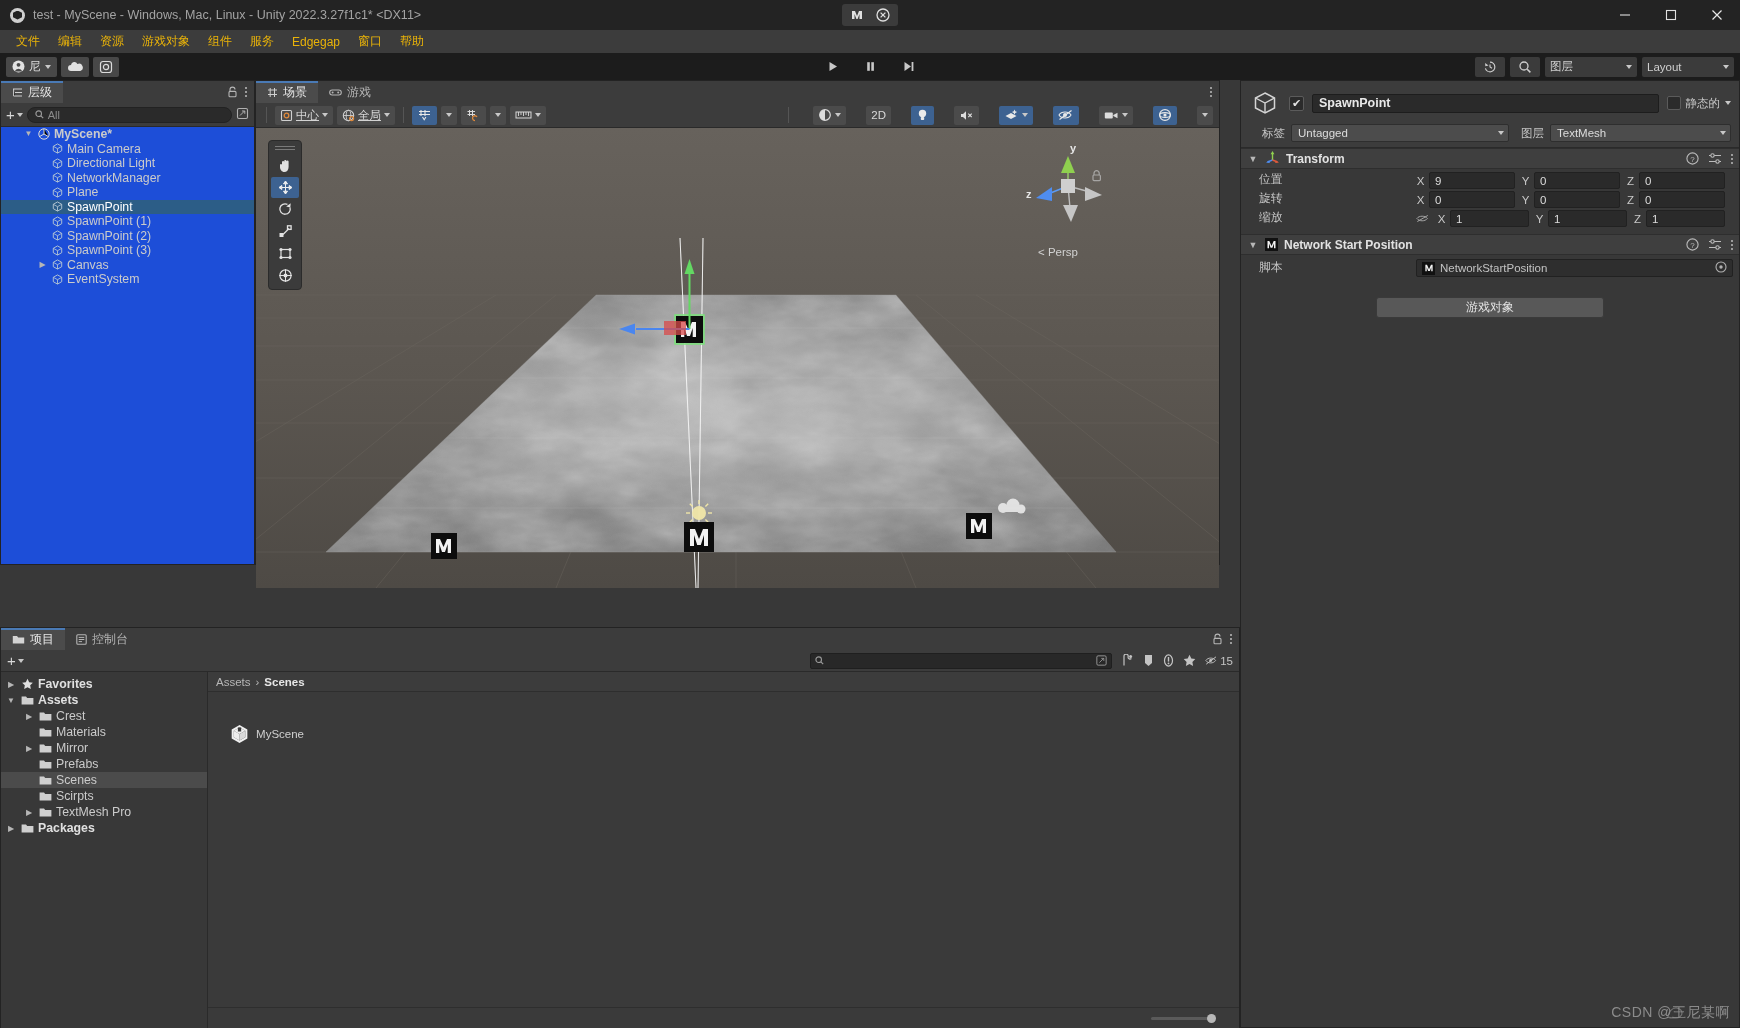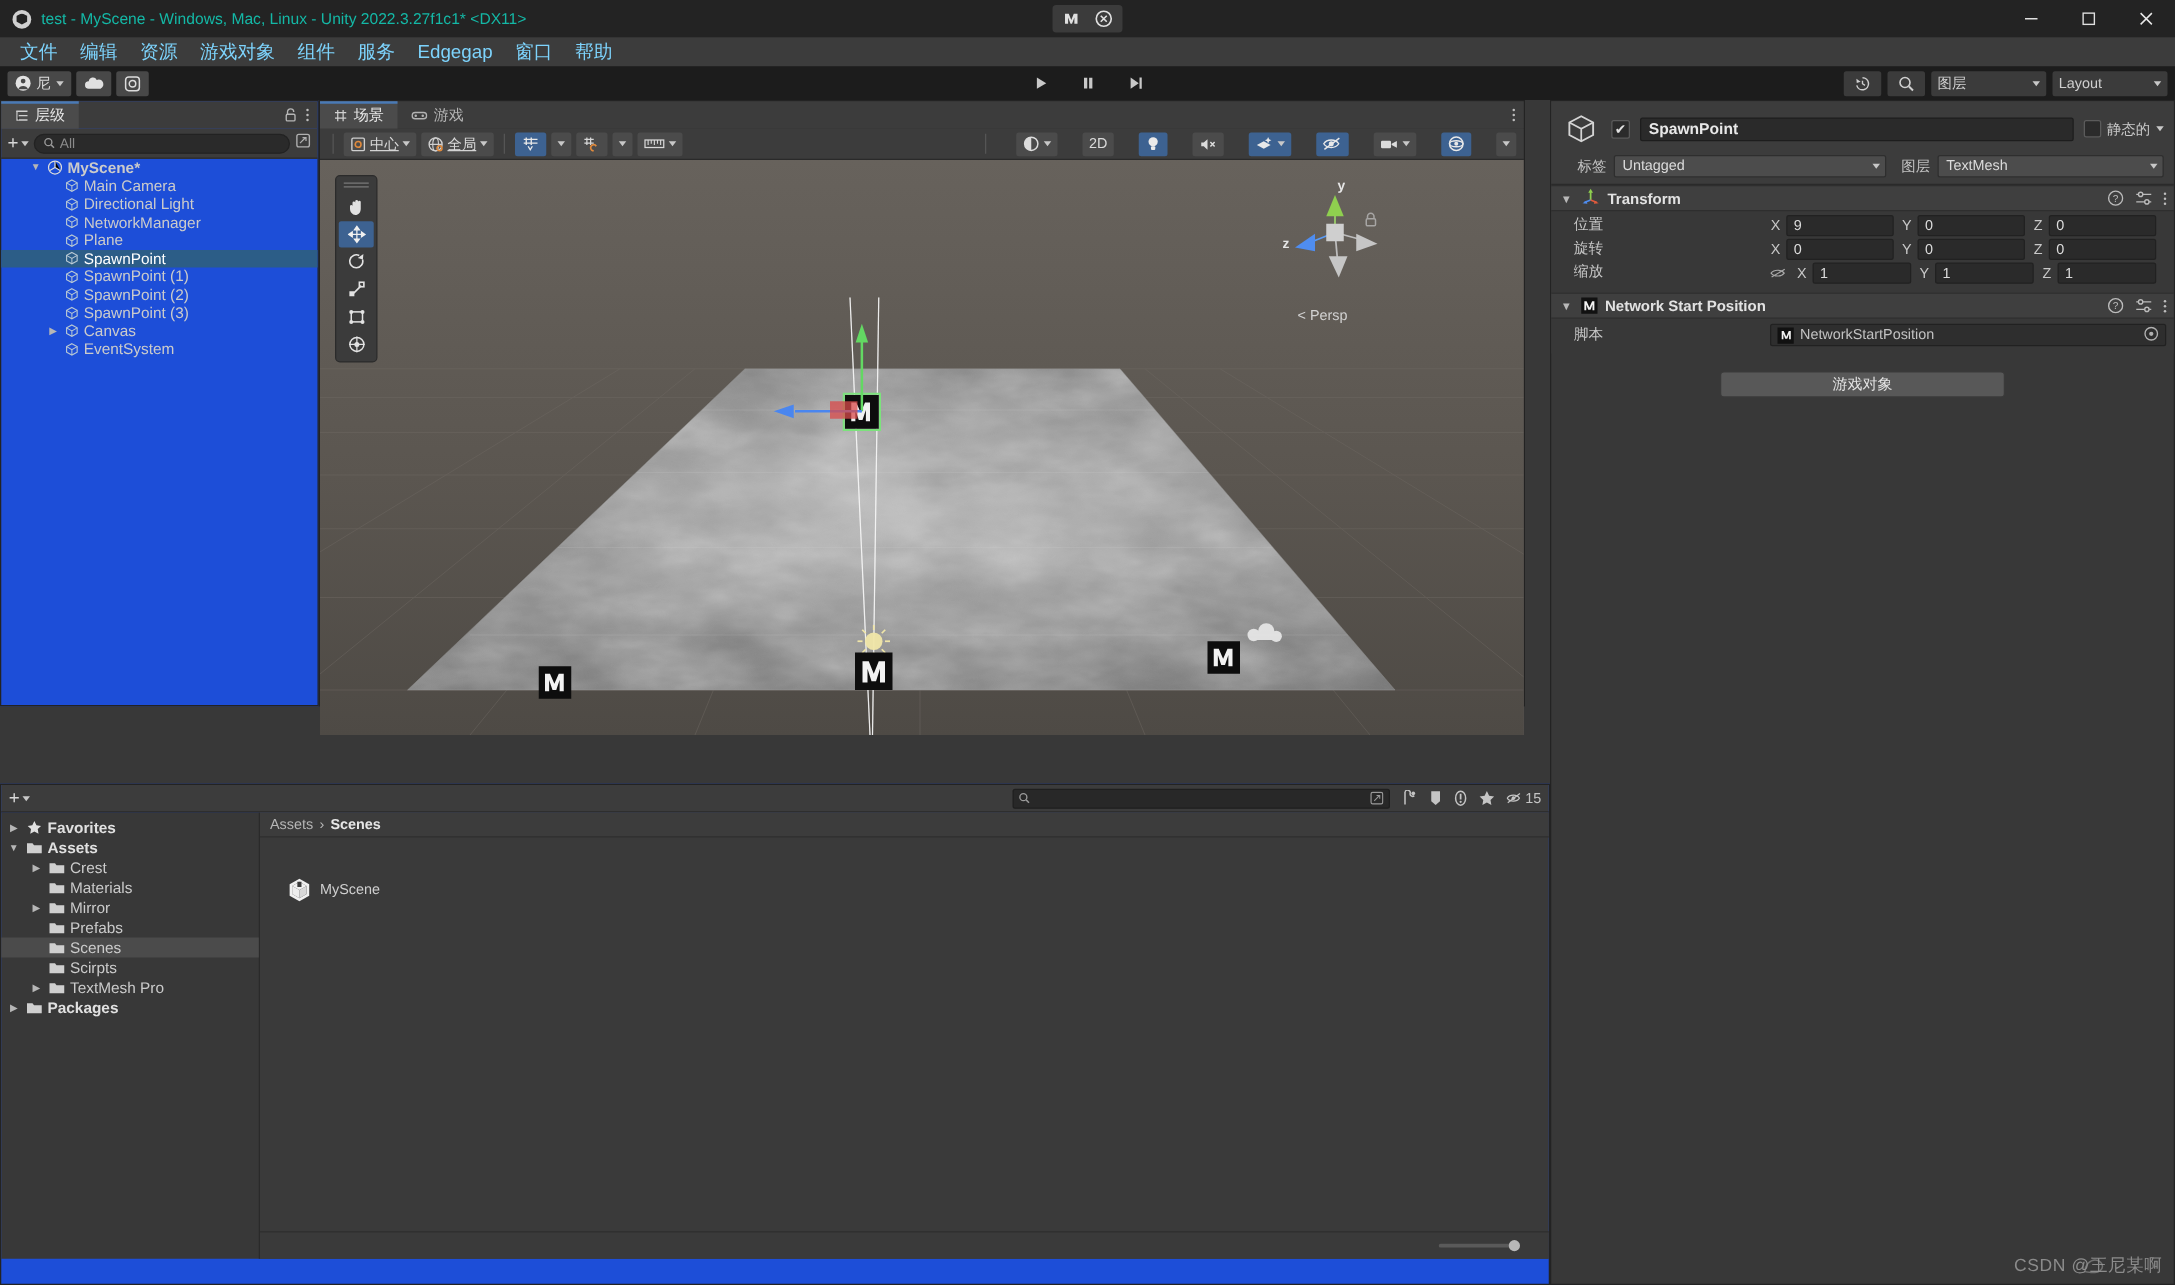--- a/index.html
+++ b/index.html
@@ -20,37 +20,37 @@
   }
   .title-left { display:flex; align-items:center; gap:8px; padding-left:10px; flex:0 0 auto;}
   .unity-logo {
     width:15px;height:15px;border-radius:50%;
     background:#d0d0d0; position:relative; display:inline-block;
   }
   .unity-logo::after{
     content:""; position:absolute; left:3px; top:3px; width:9px;height:9px;
     background:#232323; clip-path: polygon(50% 0%, 100% 25%, 100% 75%, 50% 100%, 0% 75%, 0% 25%);
   }
-  .title-text { font-size:12.5px; color:#14b8a6; white-space:nowrap; }
+  .title-text { font-size:12.5px; color:#a3a3a3; white-space:nowrap; }
   .title-center-btns{
     position:absolute; left:50%; transform:translateX(-50%);
     display:flex; align-items:center; background:#3b3b3b; border-radius:3px;
     height:22px; padding:0 2px;
   }
   .tcb { width:26px;height:20px;display:flex;align-items:center;justify-content:center; color:#d8d8d8;}
   .tcb svg{display:block;}
   .win-btns { position:absolute; right:0; top:0; display:flex; height:30px; }
   .win-btn { width:46px;height:30px;display:flex;align-items:center;justify-content:center;color:#d8d8d8;}
 
   
   .menubar{
     position:absolute; top:30px; left:0; width:1740px; height:23px;
     background:#3c3c3c; display:flex; align-items:center; padding-left:8px; gap:2px;
   }
-  .menu-item{ font-size:15px; color:#7dd3fc; padding:2px 8px; white-space:nowrap; cursor:default;}
+  .menu-item{ font-size:12px; color:#eab308; padding:2px 8px; white-space:nowrap; cursor:default;}
 
   
   .maintoolbar{
     position:absolute; top:53px; left:0; width:1740px; height:27px;
     background:#1c1c1c; display:flex; align-items:center;
   }
   .tb-group{display:flex;align-items:center;gap:4px;padding-left:6px;}
   .tb-btn{
     height:20px; background:#484848; border-radius:2px; display:flex;
     align-items:center; justify-content:center; gap:4px; padding:0 6px; color:#dcdcdc;
@@ -958,20 +958,46 @@
         </span>
       </div>
     </div>
 
     <div class="addcomp-wrap">
       <div class="addcomp">游戏对象</div>
     </div>
   </div>
 
   <div class="panel" id="project">
+    <div class="panel-tabs">
+      <div class="ptab active">
+        <svg width="13" height="11" viewBox="0 0 13 11">
+            <path d="M0.8 2 H5 L6.2 3.4 H12.2 V9.6 H0.8 Z" fill="#d4d4d4"></path>
+          </svg>
+        <span>项目</span>
+      </div>
+      <div class="ptab">
+        <svg width="11" height="11" viewBox="0 0 11 11">
+            <rect x="0.8" y="0.8" width="9.4" height="9.4" rx="1" fill="none" stroke="#b4b4b4" stroke-width="1.1"></rect>
+            <path d="M2.7 3.4 H8.3 M2.7 5.5 H8.3 M2.7 7.6 H6" stroke="#b4b4b4" stroke-width="1"></path>
+          </svg>
+        <span>控制台</span>
+      </div>
+      <div class="ptab-right">
+        <svg width="11" height="12" viewBox="0 0 11 12">
+            <path d="M3 5.4 V3.6 a2.5 2.5 0 0 1 5 0" fill="none" stroke="#b5b5b5" stroke-width="1.1"></path>
+            <rect x="2" y="5.4" width="7" height="5.3" rx="1" fill="none" stroke="#b5b5b5" stroke-width="1.1"></rect>
+          </svg>
+        <span class="kebab">
+            <i></i>
+            <i></i>
+            <i></i>
+          </span>
+      </div>
+    </div>
 
     <div class="proj-toolbar">
       <span class="plus-btn">
         <span>+</span>
         <span class="caret"></span>
       </span>
       <div class="proj-tb-right">
         <div class="search-proj">
           <span style="display:flex;align-items:center;gap:3px;">
             <svg width="9" height="9" viewBox="0 0 9 9">

